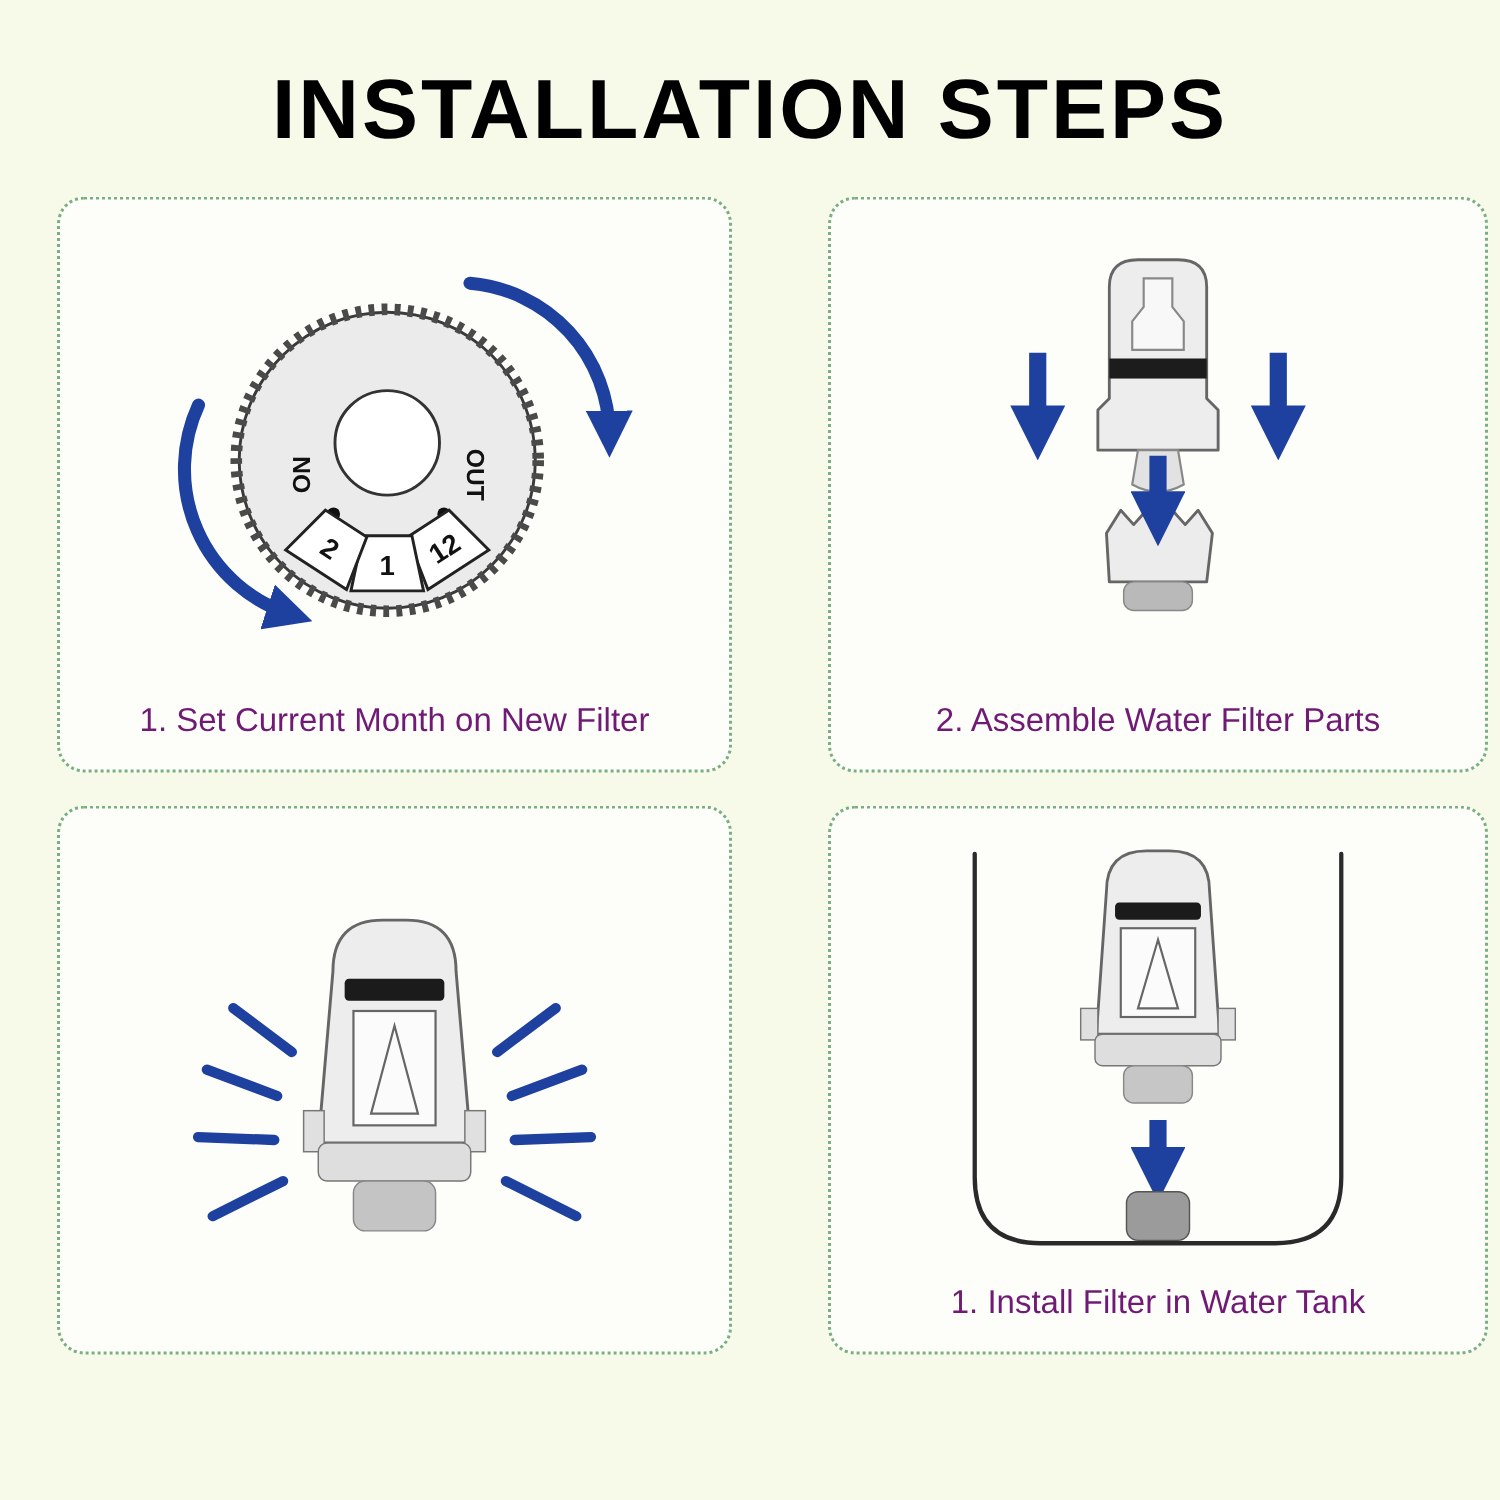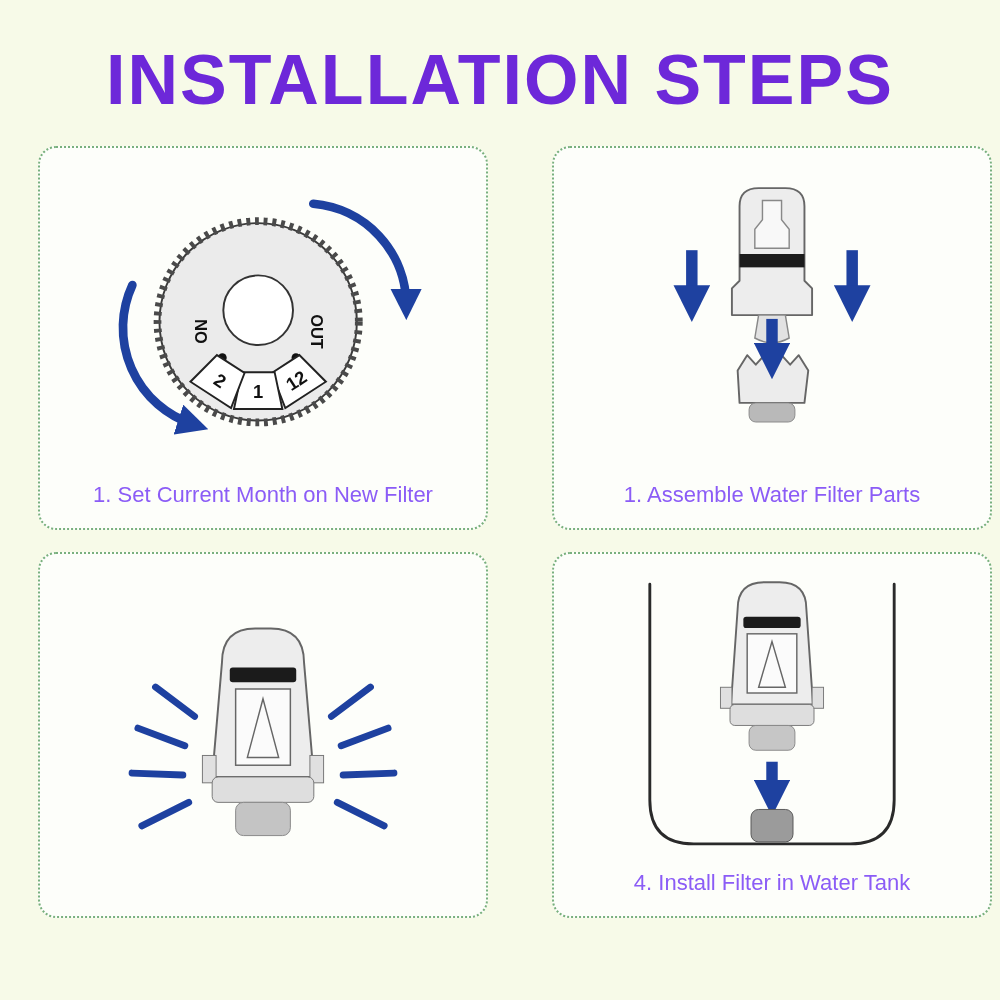--- a/index.html
+++ b/index.html
@@ -3,22 +3,22 @@
 <meta charset="utf-8">
 <style>
   html,body{margin:0;padding:0;}
   body{
     width:1000px;height:1000px;overflow:hidden;
     background:#f7fae8;
     font-family:"Liberation Sans", sans-serif;
   }
   .title{
     text-align:center;
-    color:#6d28d9;
-    font-size:70px;
+    color:#000000;
+    font-size:56px;
     font-weight:800;
     letter-spacing:2px;
     margin:40px 0 26px 0;
   }
   .grid{
     display:grid;
     grid-template-columns:1fr 1fr;
     grid-template-rows:384px 366px;
     gap:22px 64px;
     padding:0 38px;
@@ -38,21 +38,21 @@
     flex:1;
     width:100%;
     display:flex;
     align-items:center;
     justify-content:center;
     min-height:0;
   }
   .art svg{max-height:100%;}
   .caption{
     font-size:22px;
-    color:#8b5cf6;
+    color:#701a75;
     margin:6px 0 4px 0;
     text-align:center;
   }
   .dial-label{font-weight:bold;font-size:17px;fill:#111;}
   .month-num{font-weight:bold;font-size:19px;fill:#111;text-anchor:middle;}
 </style>
 </head>
 <body>
 
 <div class="page">
@@ -121,21 +121,21 @@
           <g>
             <path d="M184,206 L194,190 L203,200 L212,190 L221,200 L230,190 L239,200 L248,190 L258,206 L254,240 L186,240 Z" fill="#ececec" stroke="#666" stroke-width="2" stroke-linejoin="round"></path>
             <rect x="196" y="240" width="48" height="20" rx="7" fill="#b9b9b9" stroke="#888"></rect>
           </g>
 
           <line x1="136" y1="80" x2="136" y2="136" stroke="#1e41a0" stroke-width="12" marker-end="url(#ah2)"></line>
           <line x1="304" y1="80" x2="304" y2="136" stroke="#1e41a0" stroke-width="12" marker-end="url(#ah2)"></line>
           <line x1="220" y1="152" x2="220" y2="196" stroke="#1e41a0" stroke-width="12" marker-end="url(#ah2)"></line>
         </svg>
       </div>
-      <p class="caption">1. Assemble Water Filter Parts</p>
+      <p class="caption">2. Assemble Water Filter Parts</p>
     </section>
 
     <section class="panel">
       <div class="art">
         <svg width="430" height="262" viewBox="0 0 440 252">
 
           <g>
             <path d="M178,55 Q178,20 212,20 L228,20 Q262,20 262,55 L272,172 L168,172 Z" fill="#ededed" stroke="#666" stroke-width="2" stroke-linejoin="round"></path>
             <rect x="186" y="60" width="68" height="15" rx="3" fill="#1b1b1b"></rect>
             <rect x="192" y="82" width="56" height="78" fill="#fbfbfb" stroke="#666" stroke-width="1.5"></rect>
@@ -180,17 +180,17 @@
             <rect x="262" y="122" width="12" height="22" fill="#e0e0e0" stroke="#777"></rect>
             <rect x="176" y="140" width="88" height="22" rx="5" fill="#dedede" stroke="#777"></rect>
             <rect x="196" y="162" width="48" height="26" rx="7" fill="#c6c6c6" stroke="#888"></rect>
           </g>
 
           <line x1="220" y1="200" x2="220" y2="238" stroke="#1e41a0" stroke-width="12" marker-end="url(#ah4)"></line>
 
           <rect x="198" y="250" width="44" height="34" rx="8" fill="#9b9b9b" stroke="#555"></rect>
         </svg>
       </div>
-      <p class="caption">4. Install Filter in Water Tank</p>
+      <p class="caption">1. Install Filter in Water Tank</p>
     </section>
 
   </div>
 </div>
 
 </body></html>

